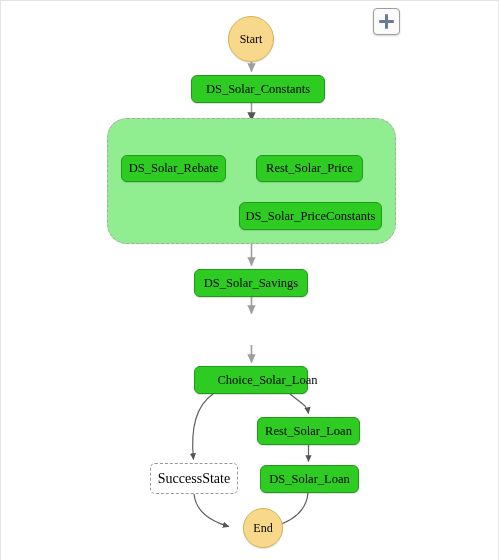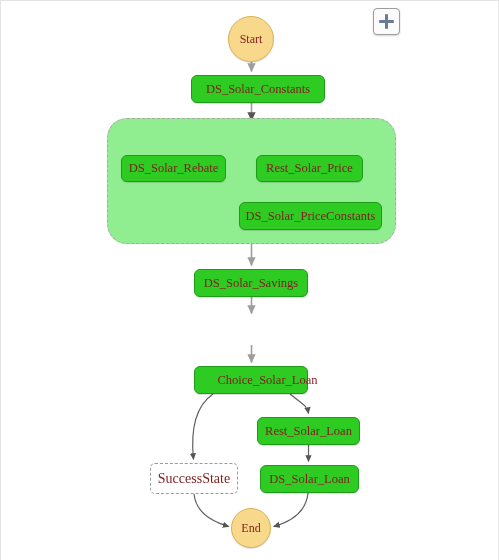--- a/index.html
+++ b/index.html
@@ -45,21 +45,21 @@
   }
 
   
   .node {
     position: absolute;
     box-sizing: border-box;
     display: flex;
     align-items: center;
     justify-content: center;
     text-align: center;
-    color: #7f1d1d;
+    color: #000000;
     white-space: nowrap;
     line-height: 1;
   }
 
   .node.task {
     background: #2ecc22;
     border: 1.2px solid #1f9b18;
     border-radius: 6px;
     font-size: 12.5px;
     box-shadow: 0 1px 1px rgba(0,0,0,0.14);
@@ -181,21 +181,21 @@
   </div>
 
   <div class="node task" style="left:259px; top:464px; width:99px; height:28px;">
     <span>DS_Solar_Loan</span>
   </div>
 
   <div class="node succeed" style="left:149px; top:462px; width:88px; height:31px;">
     <span>SuccessState</span>
   </div>
 
-  <div class="node terminal" style="left:230px; top:507px; width:40px; height:40px;">
+  <div class="node terminal" style="left:242px; top:507px; width:40px; height:40px;">
     <span>End</span>
   </div>
 
   <div class="add-button" title="Add state">
     <svg width="17" height="17" viewBox="0 0 17 17" xmlns="http://www.w3.org/2000/svg">
       <path d="M7.0,1.2 L10.0,1.2 L10.0,7.0 L15.8,7.0 L15.8,10.0 L10.0,10.0 L10.0,15.8 L7.0,15.8 L7.0,10.0 L1.2,10.0 L1.2,7.0 L7.0,7.0 Z" fill="#6b7b96"></path>
     </svg>
   </div>
 
 </div>

